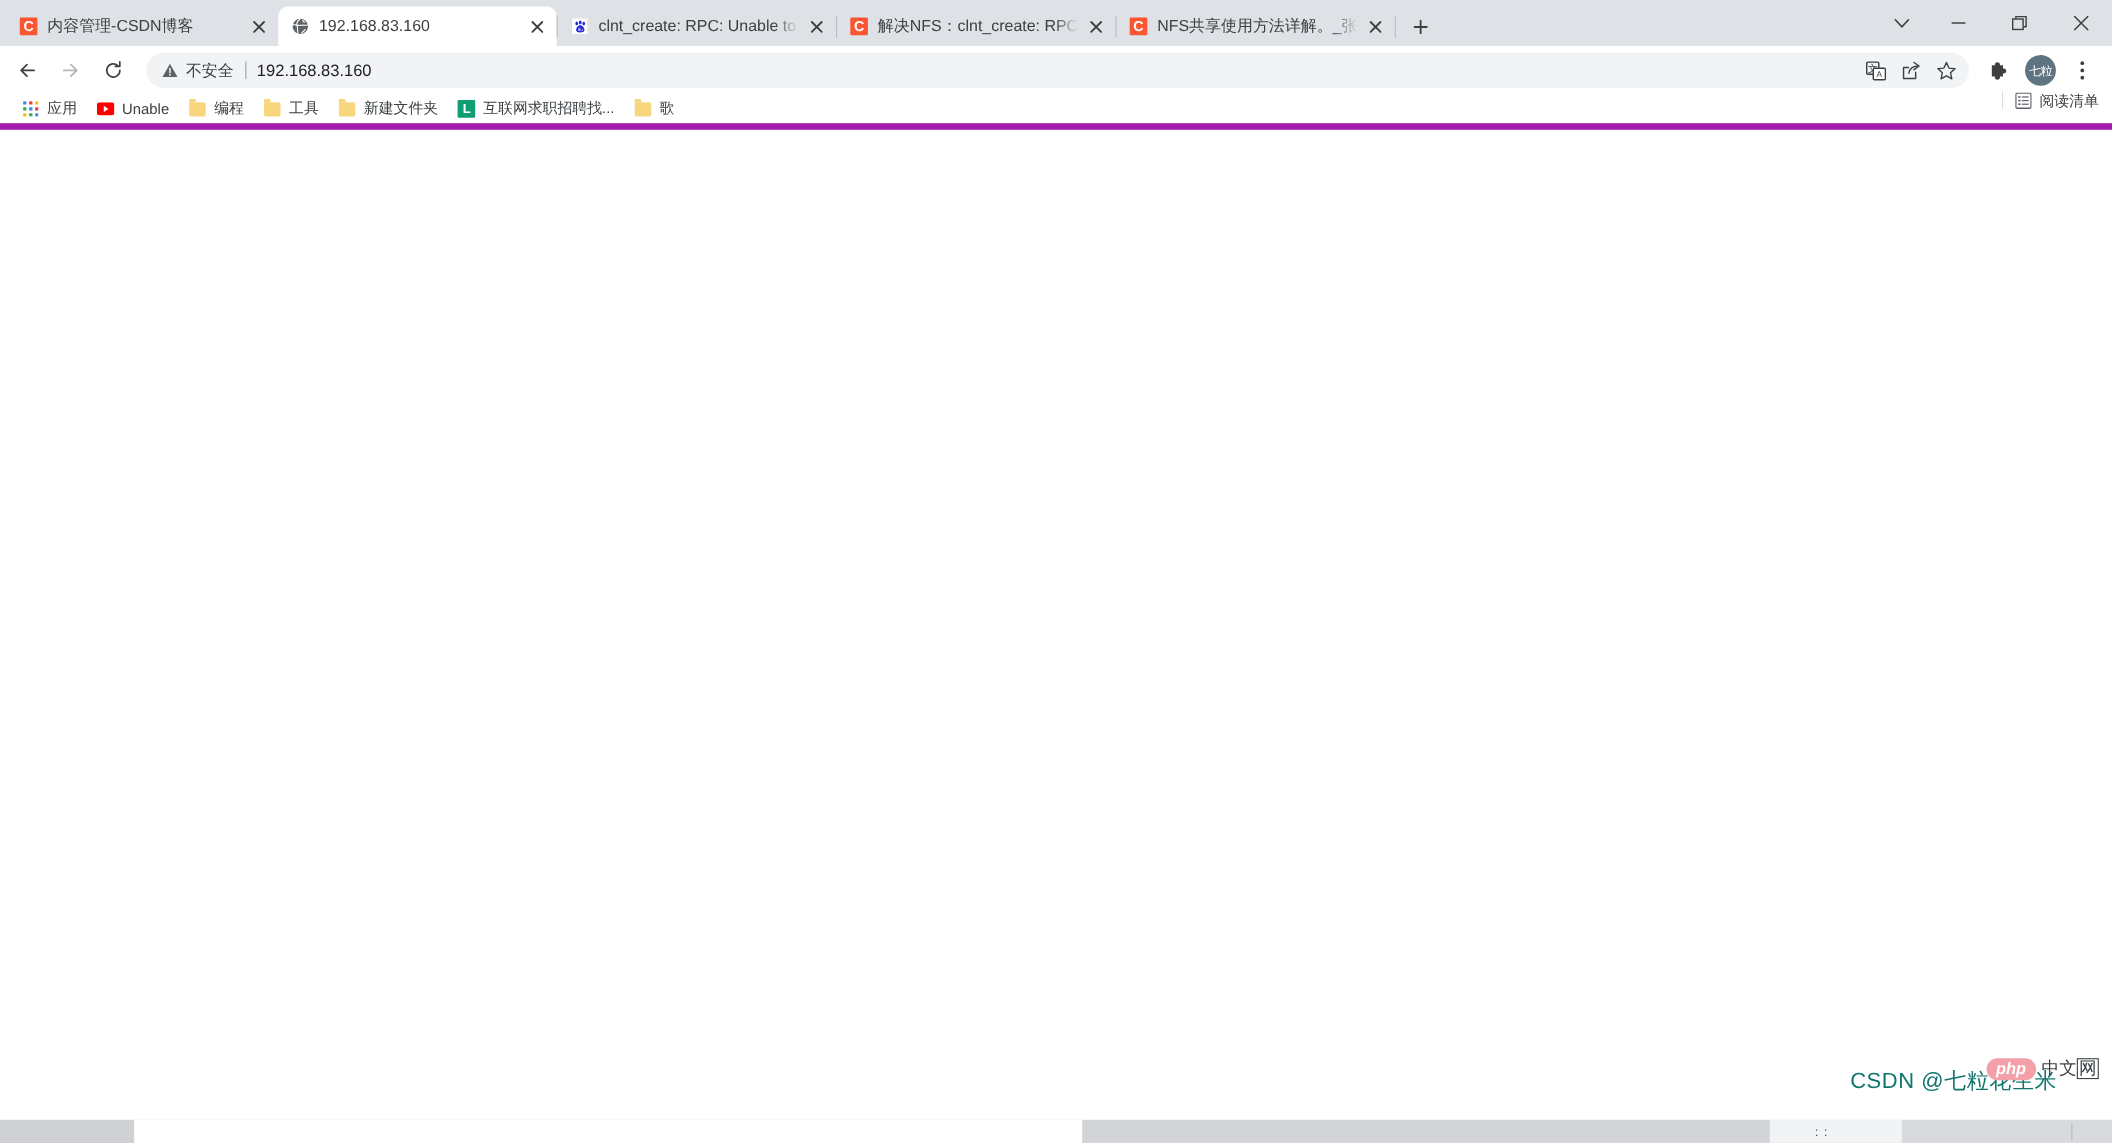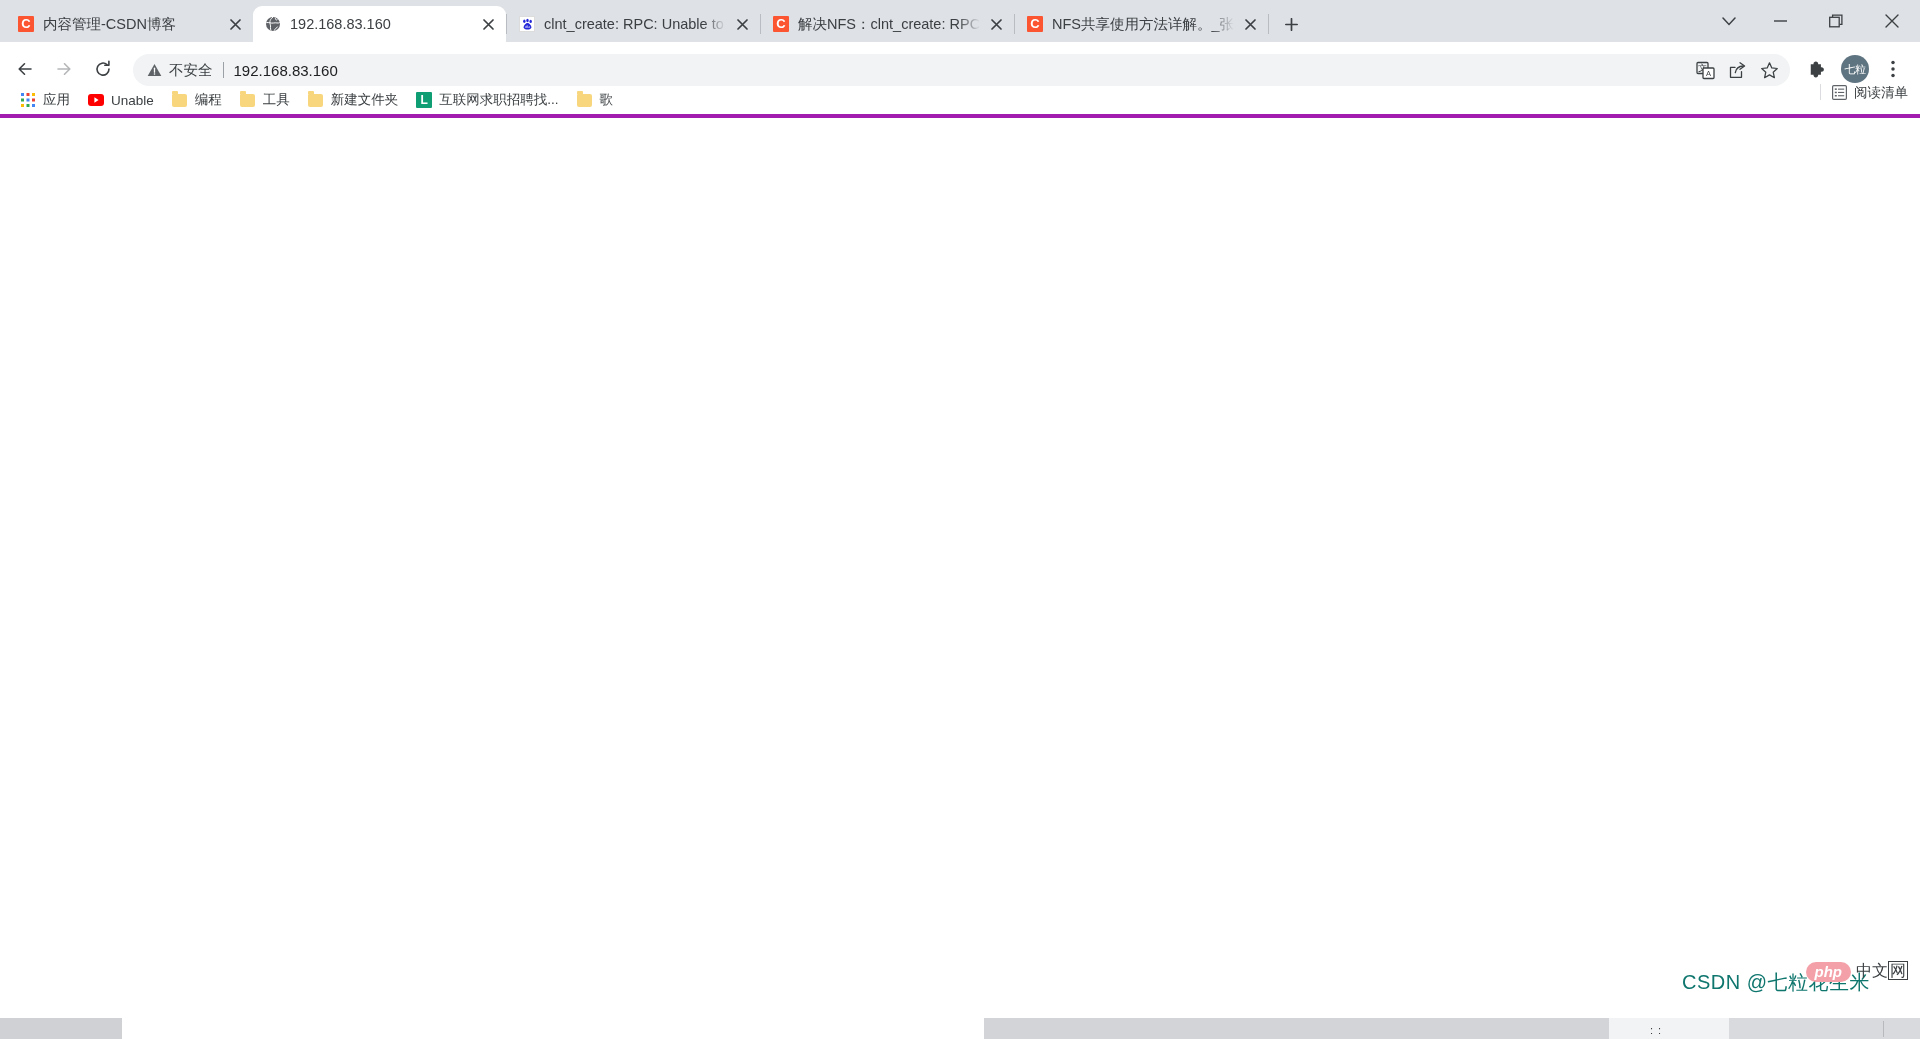--- a/index.html
+++ b/index.html
@@ -129,21 +129,21 @@
     display:flex; align-items:center; justify-content:center;
     cursor: pointer;
   }
   .win-btn.tabsearch { width: 46px; }
 
   
   .toolbar {
     height: 44px;
     background: #ffffff;
     display: flex;
-    align-items: flex-end;
+    align-items: center;
     padding: 0 10px 0 8px;
     box-sizing: border-box;
     position: relative;
   }
   .nav-btn {
     width: 34px; height: 34px;
     margin-right: 5px;
     display:flex; align-items:center; justify-content:center;
     border-radius: 50%;
     cursor: pointer;
@@ -219,21 +219,21 @@
   }
 
   
   .bookmarks {
     height: 32px;
     background: #ffffff;
     display: flex;
     align-items: center;
     padding: 0 8px 0 12px;
     box-sizing: border-box;
-    border-bottom: 4px solid #a21caf;
+    border-bottom: 6px solid #a21caf;
     position: relative;
   }
   .bm-item {
     display: flex;
     align-items: center;
     height: 24px;
     padding: 0 8px;
     border-radius: 4px;
     cursor: pointer;
     margin-right: 2px;

